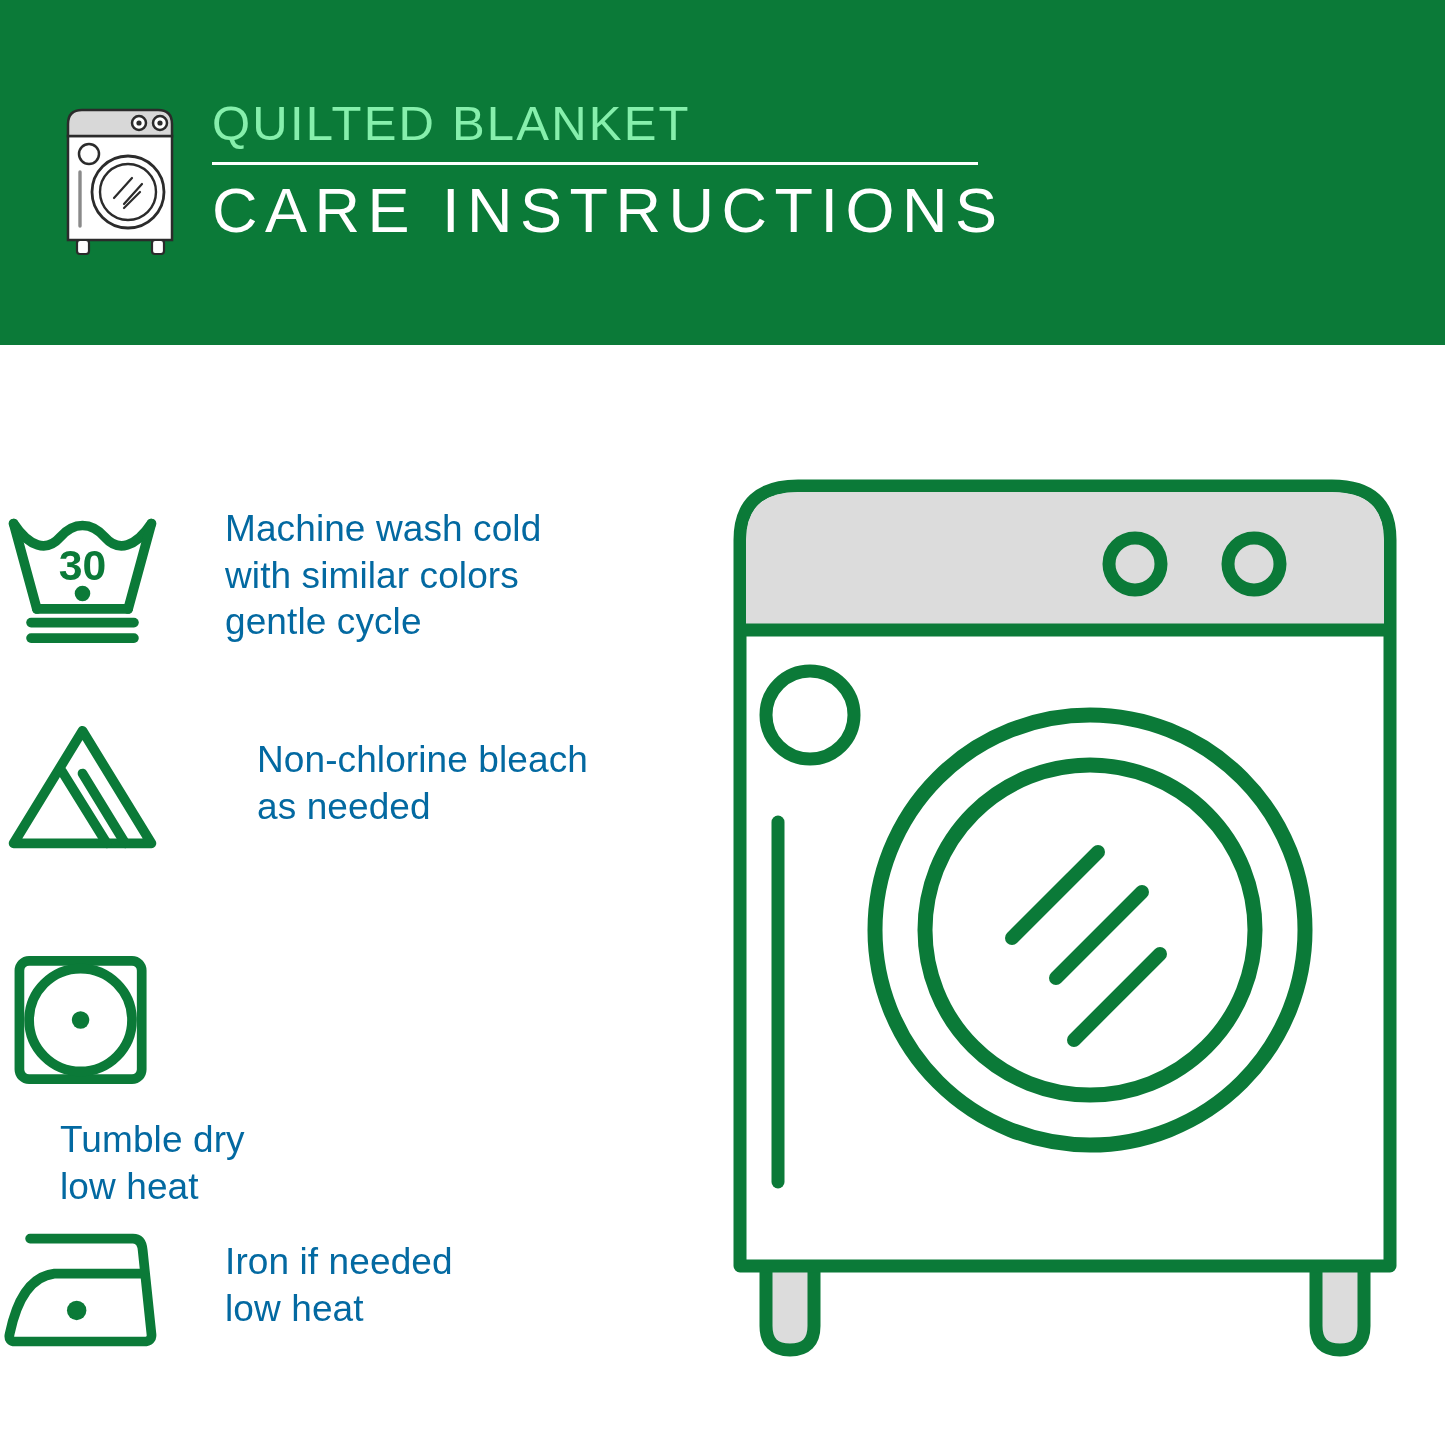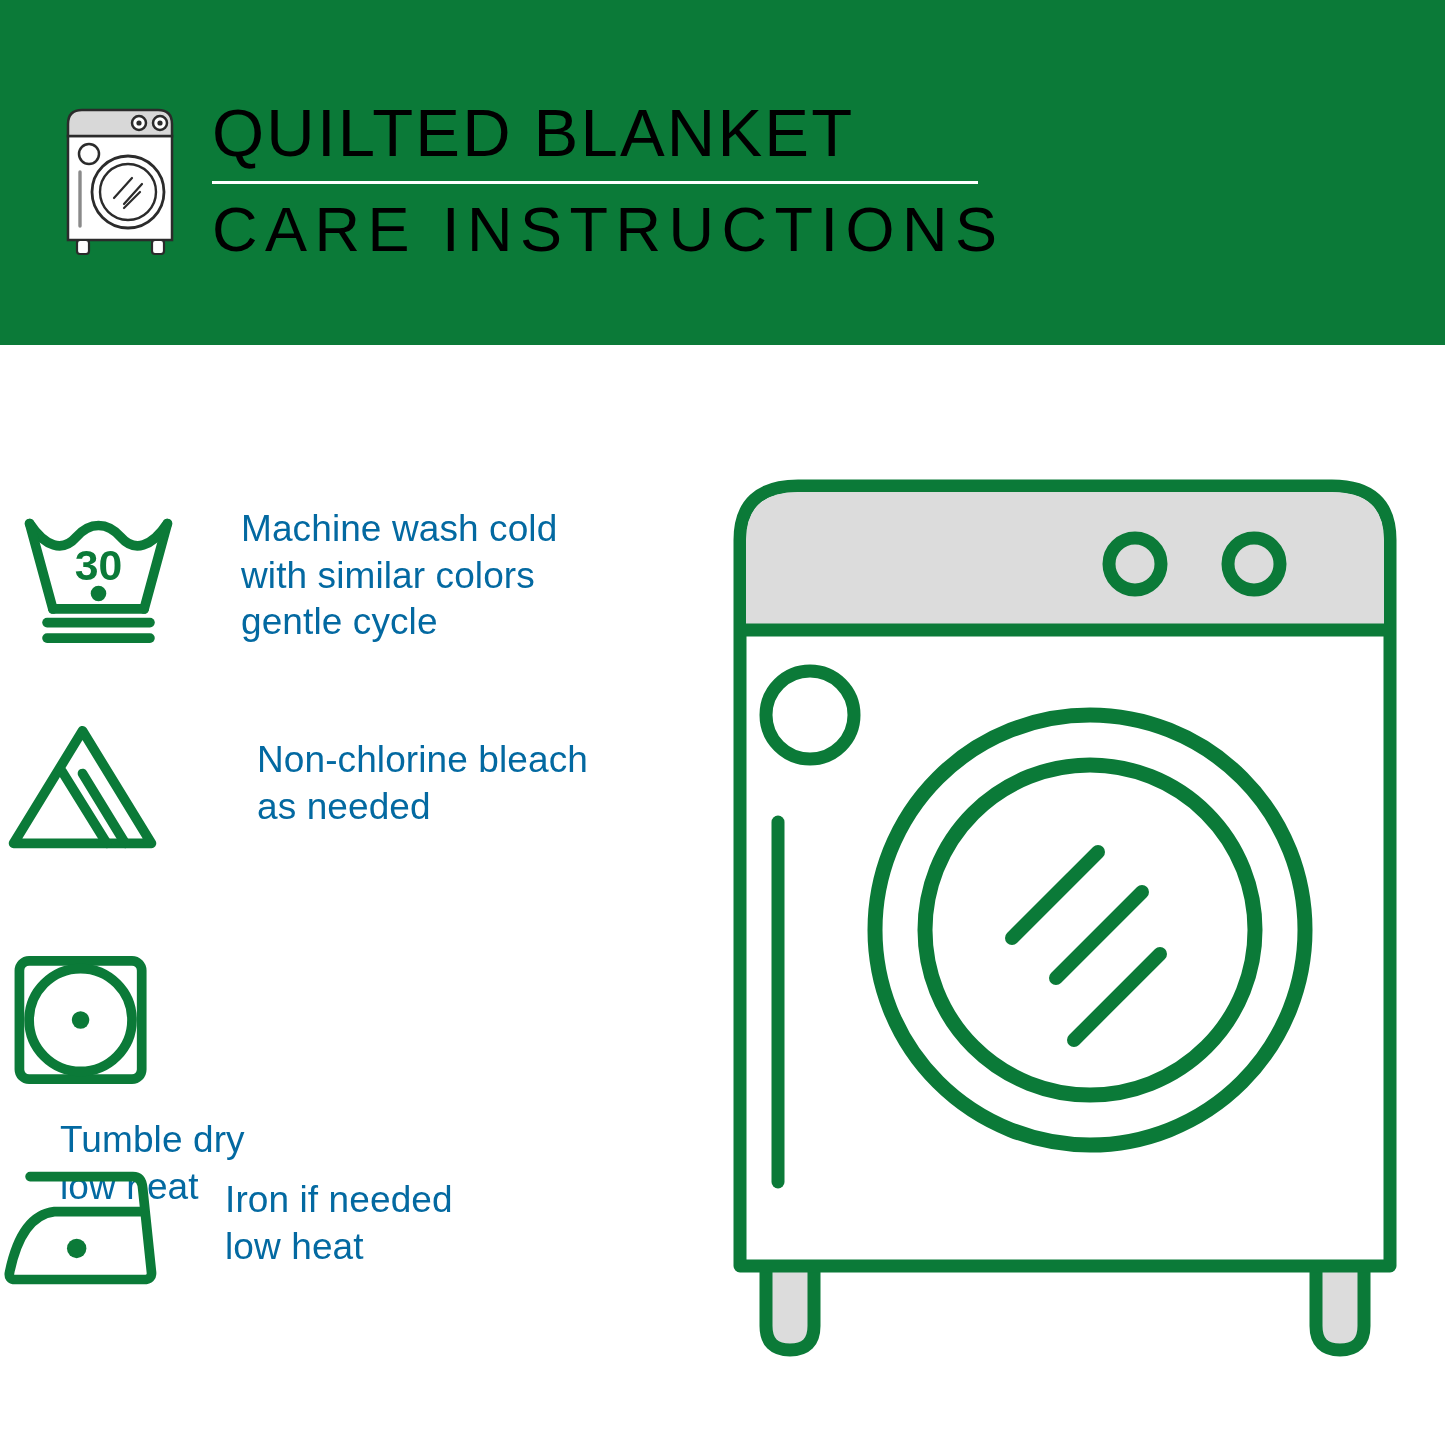--- a/index.html
+++ b/index.html
@@ -44,56 +44,56 @@
     margin-top: 8px;
   }
 
   .header-titles {
     margin-left: 28px;
     padding-top: 2px;
   }
 
   .title-line1 {
     font-family: "Liberation Sans", sans-serif;
-    font-size: 67px;
+    font-size: 49px;
     font-weight: 300;
     letter-spacing: 2.2px;
-    color: #000000;
+    color: #86efac;
     line-height: 1.05;
     white-space: nowrap;
   }
 
   .title-divider {
     width: 766px;
     height: 3px;
     background: #ffffff;
     margin: 13px 0 12px 0;
   }
 
   .title-line2 {
     font-family: "Liberation Sans", sans-serif;
     font-size: 63px;
     font-weight: 400;
     letter-spacing: 7.5px;
-    color: #000000;
+    color: #ffffff;
     line-height: 1.05;
     white-space: nowrap;
   }
 
   .care-row {
     position: absolute;
     display: flex;
     align-items: flex-start;
     width: 640px;
   }
 
-  .care-row-0 { left: 0; top: 500px; padding-left: 16px; }
+  .care-row-0 { left: 0; top: 500px; }
   .care-row-1 { left: 0; top: 715px; gap: 32px; }
   .care-row-2 { left: 0; top: 945px; flex-direction: column; }
-  .care-row-3 { left: 0; top: 1155px; }
+  .care-row-3 { left: 0; top: 1217px; }
 
   .care-symbol {
     flex: 0 0 auto;
     width: 165px;
     height: 150px;
     display: flex;
     align-items: center;
     justify-content: flex-start;
   }
 

